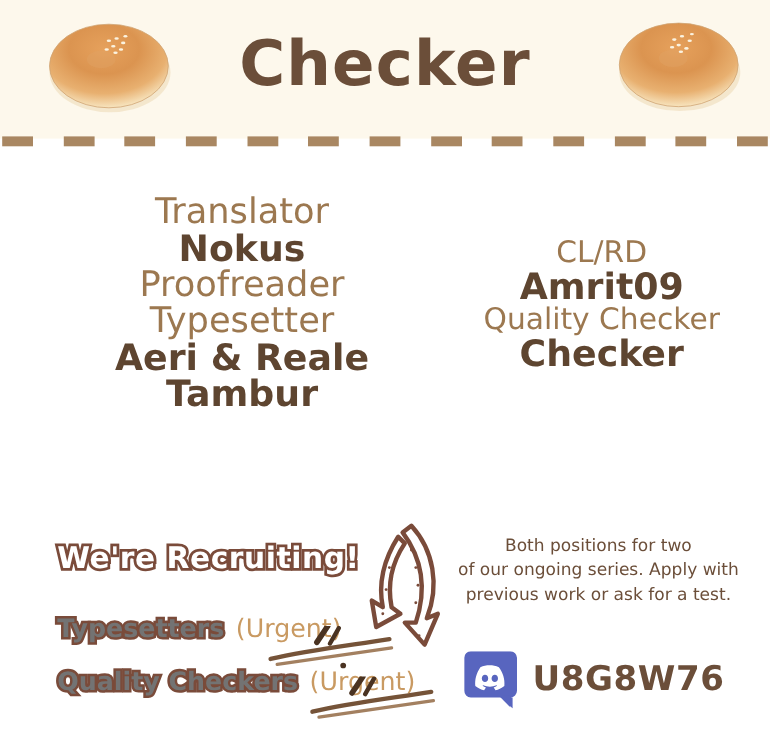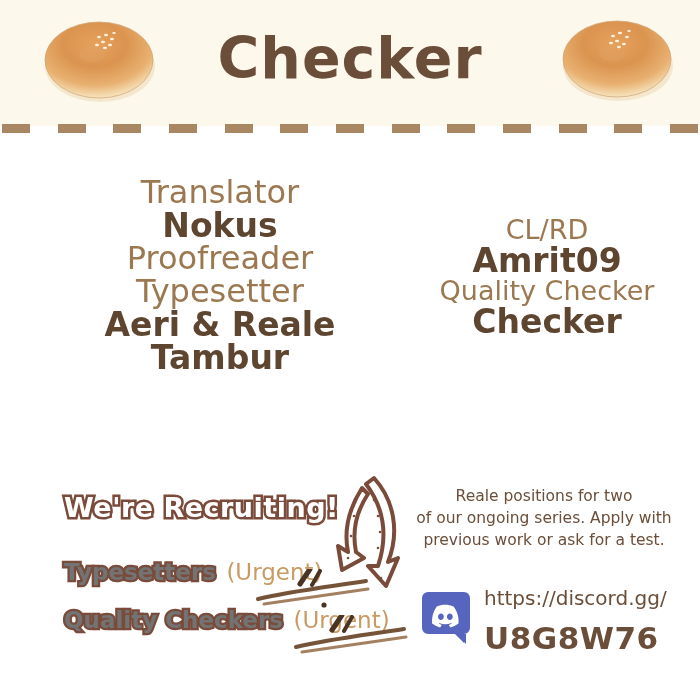--- a/index.html
+++ b/index.html
@@ -104,21 +104,21 @@
     color: #5E4530;
     font-size: 33px;
     font-weight: bold;
   }
   #credits-right .role { font-size: 27px; }
   #credits-right .person { font-size: 33px; }
 
   
   #recruiting-block {
     position: absolute;
-    left: 64px;
+    left: 52px;
     top: 492px;
     width: 300px;
   }
   #recruiting-headline {
     font-family: "DejaVu Sans", sans-serif;
     font-size: 27px;
     font-weight: bold;
     color: #ffffff;
     -webkit-text-stroke: 5px #7A4B3A;
     paint-order: stroke fill;
@@ -366,21 +366,21 @@
       <circle cx="60" cy="78" r="1.3"></circle>
       <circle cx="36" cy="46" r="1.3"></circle>
       <circle cx="33" cy="66" r="1.3"></circle>
       <circle cx="30" cy="88" r="1.3"></circle>
       <circle cx="63" cy="108" r="1.3"></circle>
     </g>
   </svg>
 </div>
 
 <div id="info-block">
-  <div class="info-line">Reale positions for two</div>
+  <div class="info-line">Both positions for two</div>
   <div class="info-line">of our ongoing series. Apply with</div>
   <div class="info-line">previous work or ask for a test.</div>
 </div>
 
 <div id="discord-block">
   <div id="discord-icon">
     <svg width="48" height="52" viewBox="0 0 48 52" xmlns="http://www.w3.org/2000/svg">
       <path d="M6 0 H42 A6 6 0 0 1 48 6 V36 A6 6 0 0 1 42 42 H34 L44 52 V42 H6 A6 6 0 0 1 0 36 V6 A6 6 0 0 1 6 0 Z" fill="#5865BF"></path>
       <path d="M42 40 L42 51 L32 41 Z" fill="#5865BF"></path>
       <path d="M31.5 14.5 C 28.8 13.3, 26 12.8, 23.1 12.8 C 20.2 12.8, 17.4 13.3, 14.7 14.5
@@ -391,16 +391,15 @@
                L 29.9 31.3 C 28.9 32.0, 27.9 32.5, 26.8 32.9
                L 28.5 35.6 C 31.1 34.8, 33.8 33.6, 36.5 31.6
                C 37.1 25.1, 35.2 19.4, 31.5 14.5 Z
                M 18.9 28.1 C 17.3 28.1, 16.0 26.6, 16.0 24.8 C 16.0 23.0, 17.3 21.5, 18.9 21.5
                C 20.6 21.5, 21.9 23.0, 21.8 24.8 C 21.8 26.6, 20.6 28.1, 18.9 28.1 Z
                M 27.8 28.1 C 26.2 28.1, 24.9 26.6, 24.9 24.8 C 24.9 23.0, 26.2 21.5, 27.8 21.5
                C 29.5 21.5, 30.8 23.0, 30.7 24.8 C 30.7 26.6, 29.5 28.1, 27.8 28.1 Z" fill="#FFFFFF"></path>
     </svg>
   </div>
   <div id="discord-text">
-    <div id="discord-url">https://discord.gg/</div>
     <div id="discord-code">U8G8W76</div>
   </div>
 </div>
 
 </body></html>

